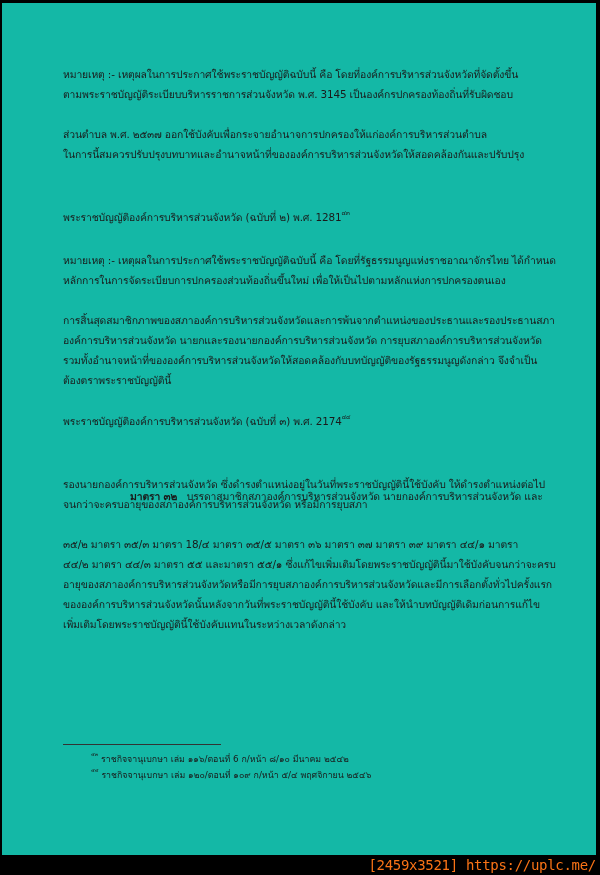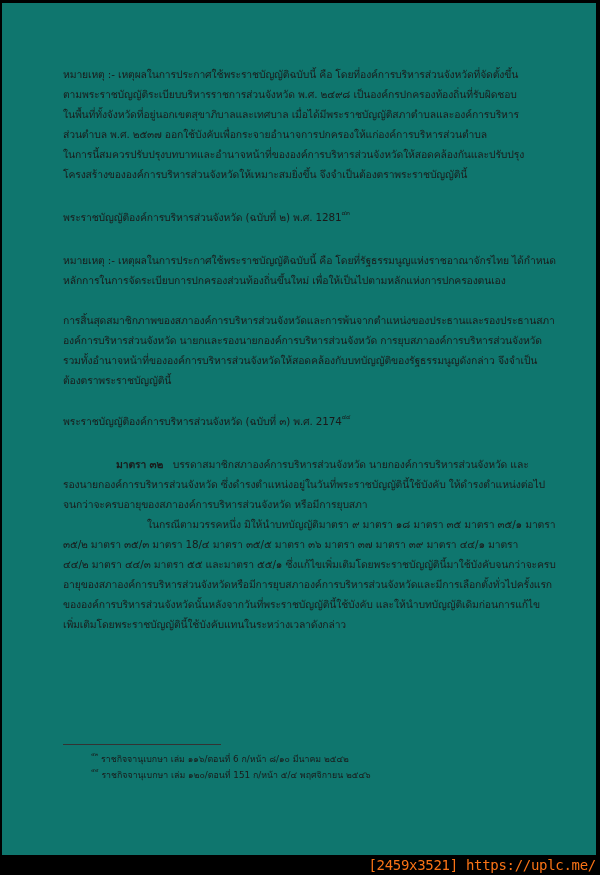--- a/index.html
+++ b/index.html
@@ -3,50 +3,48 @@
 <meta charset="utf-8">
 <style>
   html, body { margin: 0; padding: 0; }
   body {
     width: 600px; height: 875px; background: #000;
     position: relative; overflow: hidden;
     font-family: "DejaVu Sans", "Liberation Sans", sans-serif;
   }
   .page {
     position: absolute; left: 2px; top: 3px; width: 594px; height: 852px;
-    background: #0f766e; color: #1a1a1a; overflow: hidden;
+    background: #14b8a6; color: #1a1a1a; overflow: hidden;
   }
   .line { position: absolute; left: 61px; white-space: nowrap; font-size: 10.4px; letter-spacing: -0.15px; }
   .ind { left: 145px; }
-  .ind2 { left: 114px; }
+  .ind2 { left: 128px; margin-top: 32px; }
   .b { font-weight: bold; }
   .sup { font-size: 6px; vertical-align: super; position: relative; top: -2px; }
   .rule { position: absolute; left: 61px; top: 741px; width: 158px; height: 1px; background: #333; }
   .fn { position: absolute; left: 89px; font-size: 8.8px; white-space: nowrap; }
   .fn .sup { font-size: 5px; }
   .caption {
     position: absolute; right: 4px; top: 857px; color: #f97316;
     font-family: "DejaVu Sans Mono", "Liberation Mono", monospace; font-size: 14px;
     white-space: nowrap; letter-spacing: -0.3px;
   }
 </style>
 </head>
 <body>
 
 <div class="page">
 
   <div class="line" style="top:63px">
     <span>หมายเหตุ :-</span>
     <span>เหตุผลในการประกาศใช้พระราชบัญญัติฉบับนี้ คือ โดยที่องค์การบริหารส่วนจังหวัดที่จัดตั้งขึ้น</span>
   </div>
-  <div class="line" style="top:83px">ตามพระราชบัญญัติระเบียบบริหารราชการส่วนจังหวัด พ.ศ. ๒๔๙๘ เป็นองค์กรปกครองท้องถิ่นที่รับผิดชอบ</div>
-  <div class="line" style="top:103px">ในพื้นที่ทั้งจังหวัดที่อยู่นอกเขตสุขาภิบาลและเทศบาล เมื่อได้มีพระราชบัญญัติสภาตำบลและองค์การบริหาร</div>
+  <div class="line" style="top:83px">ตามพระราชบัญญัติระเบียบบริหารราชการส่วนจังหวัด พ.ศ. 3145 เป็นองค์กรปกครองท้องถิ่นที่รับผิดชอบ</div>
   <div class="line" style="top:123px">ส่วนตำบล พ.ศ. ๒๕๓๗ ออกใช้บังคับเพื่อกระจายอำนาจการปกครองให้แก่องค์การบริหารส่วนตำบล</div>
   <div class="line" style="top:143px">ในการนี้สมควรปรับปรุงบทบาทและอำนาจหน้าที่ขององค์การบริหารส่วนจังหวัดให้สอดคล้องกันและปรับปรุง</div>
-  <div class="line" style="top:163px">โครงสร้างขององค์การบริหารส่วนจังหวัดให้เหมาะสมยิ่งขึ้น จึงจำเป็นต้องตราพระราชบัญญัตินี้</div>
 
   <div class="line" style="top:206px">
     <span>พระราชบัญญัติองค์การบริหารส่วนจังหวัด (ฉบับที่ ๒) พ.ศ. 1281</span><span class="sup">๔๓</span>
   </div>
 
   <div class="line" style="top:249px">
     <span>หมายเหตุ :-</span>
     <span>เหตุผลในการประกาศใช้พระราชบัญญัติฉบับนี้ คือ โดยที่รัฐธรรมนูญแห่งราชอาณาจักรไทย ได้กำหนด</span>
   </div>
   <div class="line" style="top:269px">หลักการในการจัดระเบียบการปกครองส่วนท้องถิ่นขึ้นใหม่  เพื่อให้เป็นไปตามหลักแห่งการปกครองตนเอง</div>
@@ -58,31 +56,30 @@
   <div class="line" style="top:410px">
     <span>พระราชบัญญัติองค์การบริหารส่วนจังหวัด (ฉบับที่ ๓) พ.ศ. 2174</span><span class="sup">๔๔</span>
   </div>
 
   <div class="line ind2" style="top:453px">
     <span class="b">มาตรา ๓๒</span>&nbsp;&nbsp;
     <span>บรรดาสมาชิกสภาองค์การบริหารส่วนจังหวัด นายกองค์การบริหารส่วนจังหวัด และ</span>
   </div>
   <div class="line" style="top:473px">รองนายกองค์การบริหารส่วนจังหวัด ซึ่งดำรงตำแหน่งอยู่ในวันที่พระราชบัญญัตินี้ใช้บังคับ ให้ดำรงตำแหน่งต่อไป</div>
   <div class="line" style="top:493px">จนกว่าจะครบอายุของสภาองค์การบริหารส่วนจังหวัด  หรือมีการยุบสภา</div>
-  <div class="line ind" style="top:513px">ในกรณีตามวรรคหนึ่ง มิให้นำบทบัญญัติมาตรา ๙ มาตรา ๑๘ มาตรา ๓๕ มาตรา ๓๕/๑ มาตรา</div>
   <div class="line" style="top:533px">๓๕/๒ มาตรา ๓๕/๓ มาตรา 18/๔ มาตรา ๓๕/๕ มาตรา ๓๖ มาตรา ๓๗ มาตรา ๓๙ มาตรา ๔๔/๑ มาตรา</div>
   <div class="line" style="top:553px">๔๔/๒ มาตรา ๔๔/๓ มาตรา ๕๕ และมาตรา ๕๕/๑ ซึ่งแก้ไขเพิ่มเติมโดยพระราชบัญญัตินี้มาใช้บังคับจนกว่าจะครบ</div>
   <div class="line" style="top:573px">อายุของสภาองค์การบริหารส่วนจังหวัดหรือมีการยุบสภาองค์การบริหารส่วนจังหวัดและมีการเลือกตั้งทั่วไปครั้งแรก</div>
   <div class="line" style="top:593px">ขององค์การบริหารส่วนจังหวัดนั้นหลังจากวันที่พระราชบัญญัตินี้ใช้บังคับ และให้นำบทบัญญัติเดิมก่อนการแก้ไข</div>
   <div class="line" style="top:613px">เพิ่มเติมโดยพระราชบัญญัตินี้ใช้บังคับแทนในระหว่างเวลาดังกล่าว</div>
 
   <div class="rule"></div>
   <div class="fn" style="top:749px">
     <span class="sup">๔๓</span>
     <span>ราชกิจจานุเบกษา เล่ม ๑๑๖/ตอนที่ 6 ก/หน้า ๘/๑๐ มีนาคม ๒๕๔๒</span>
   </div>
   <div class="fn" style="top:765px">
     <span class="sup">๔๔</span>
-    <span>ราชกิจจานุเบกษา เล่ม ๑๒๐/ตอนที่ 151 ก/หน้า ๕/๔ พฤศจิกายน ๒๕๔๖</span>
+    <span>ราชกิจจานุเบกษา เล่ม ๑๒๐/ตอนที่ ๑๐๙ ก/หน้า ๕/๔ พฤศจิกายน ๒๕๔๖</span>
   </div>
 </div>
 
 <div class="caption">[2459x3521] https://uplc.me/</div>
 
 </body></html>

